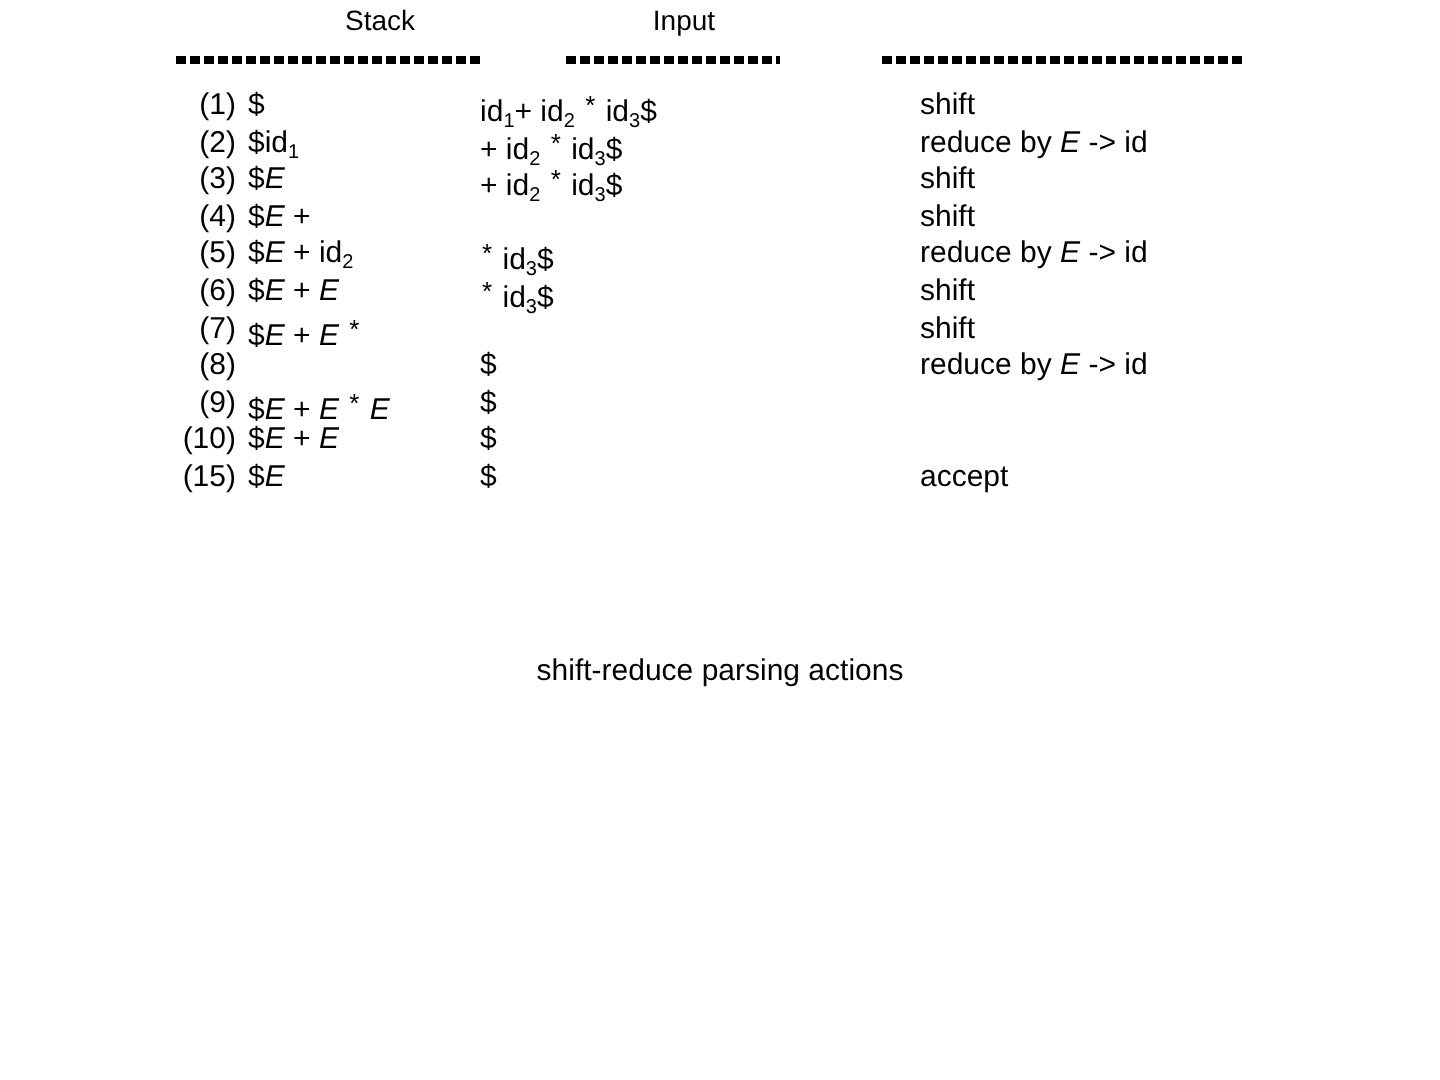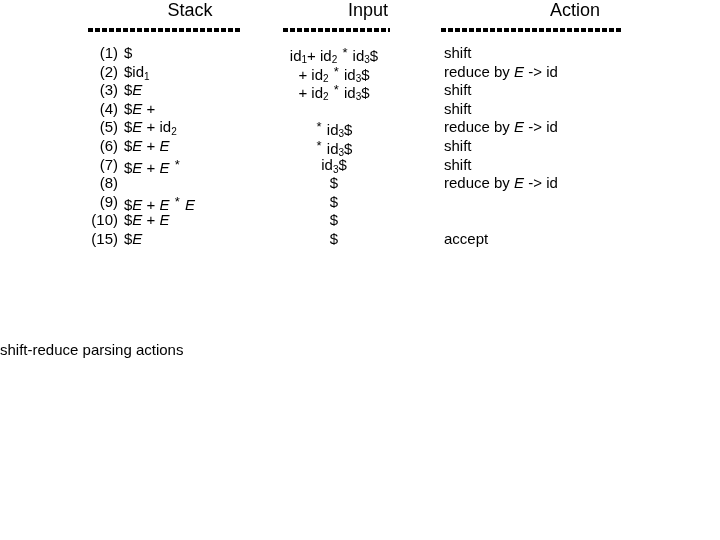--- a/index.html
+++ b/index.html
@@ -18,27 +18,27 @@
   #slide {
     position: relative;
     width: 720px;
     height: 540px;
   }
 
   
   .col-header {
     position: absolute;
     top: 2px;
-    font-size: 18px;
+    font-size: 14px;
     line-height: 17px;
     white-space: nowrap;
     text-align: center;
   }
   #hdr-stack  { left: 140px; width: 100px; }
-  #hdr-input  { left: 318px; width: 100px; }
+  #hdr-input  { left: 292px; width: 100px; }
   #hdr-action { left: 525px; width: 100px; }
 
   
   .rule {
     position: absolute;
     top: 28px;
     height: 4px;
     background-image: repeating-linear-gradient(
       to right,
       #000000 0px, #000000 5px,
@@ -70,62 +70,62 @@
     width: 56px;
     text-align: right;
   }
   .cell-stack {
     position: absolute;
     left: 124px;
     text-align: left;
   }
   .cell-input {
     position: absolute;
-    left: 264px;
+    left: 240px;
     width: 140px;
-    text-align: center;
+    text-align: left;
   }
   .cell-action {
     position: absolute;
-    left: 444px;
+    left: 460px;
     text-align: left;
   }
 
   
   .nt { font-style: italic; }
   .sub {
     font-size: 10px;
     vertical-align: -0.28em;
     letter-spacing: 0;
   }
   .star {
     vertical-align: 0.28em;
     font-size: 13px;
     padding: 0 1px;
   }
 
   
   #caption {
     position: absolute;
-    top: 341px;
+    top: 327px;
     left: 0;
     width: 720px;
+    text-align: center;
     font-size: 15px;
     line-height: 18px;
     white-space: nowrap;
   }
 </style>
 </head>
 <body>
 
 <div id="slide">
 
   <div class="col-header" id="hdr-stack">Stack</div>
   <div class="col-header" id="hdr-input">Input</div>
-  <div class="col-header" id="hdr-action">Action</div>
 
   <div class="rule" id="rule-stack"></div>
   <div class="rule" id="rule-input"></div>
   <div class="rule" id="rule-action"></div>
 
   <div id="rows">
       <div class="row">
         <span class="cell-num">(1)</span>
         <span class="cell-stack">$</span>
         <span class="cell-input">id<span class="sub">1</span>+&nbsp;id<span class="sub">2</span>&nbsp;<span class="star">*</span>&nbsp;id<span class="sub">3</span>$</span>
@@ -156,21 +156,20 @@
       </div>
       <div class="row">
         <span class="cell-num">(6)</span>
         <span class="cell-stack">$<span class="nt">E</span>&nbsp;+&nbsp;<span class="nt">E</span></span>
         <span class="cell-input"><span class="star">*</span>&nbsp;id<span class="sub">3</span>$</span>
         <span class="cell-action">shift</span>
       </div>
       <div class="row">
         <span class="cell-num">(7)</span>
         <span class="cell-stack">$<span class="nt">E</span>&nbsp;+&nbsp;<span class="nt">E</span>&nbsp;<span class="star">*</span></span>
-        <span class="cell-input">id<span class="sub">3</span>$</span>
         <span class="cell-action">shift</span>
       </div>
       <div class="row">
         <span class="cell-num">(8)</span>
         <span class="cell-input">$</span>
         <span class="cell-action">reduce&nbsp;by&nbsp;<span class="nt">E</span>&nbsp;-&gt;&nbsp;id</span>
       </div>
       <div class="row">
         <span class="cell-num">(9)</span>
         <span class="cell-stack">$<span class="nt">E</span>&nbsp;+&nbsp;<span class="nt">E</span>&nbsp;<span class="star">*</span>&nbsp;<span class="nt">E</span></span>

